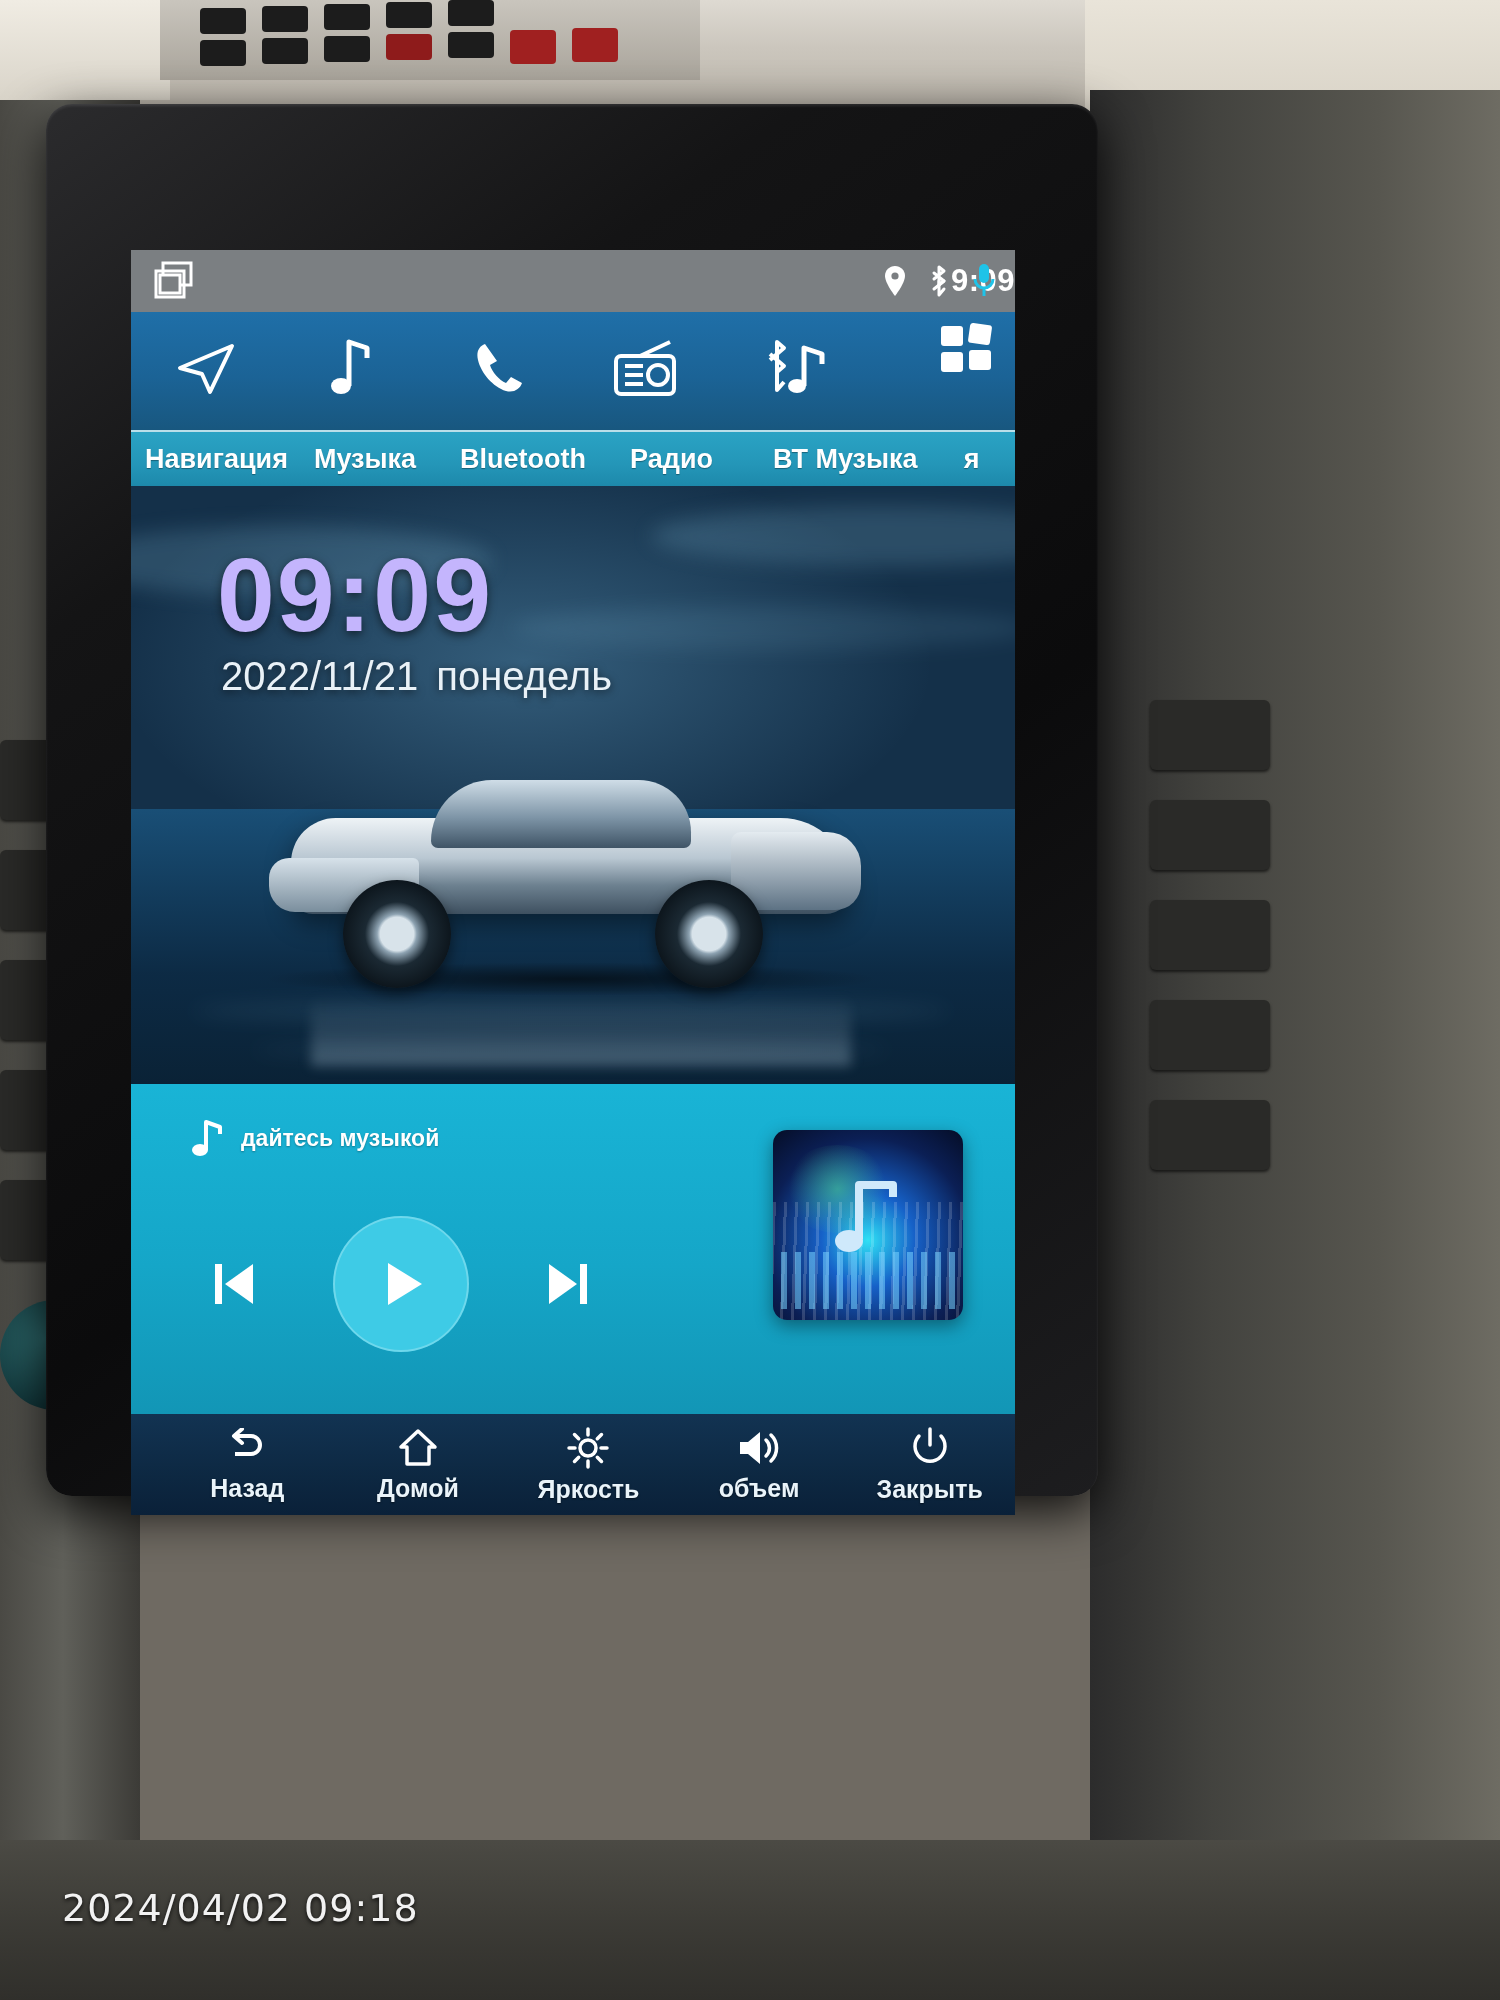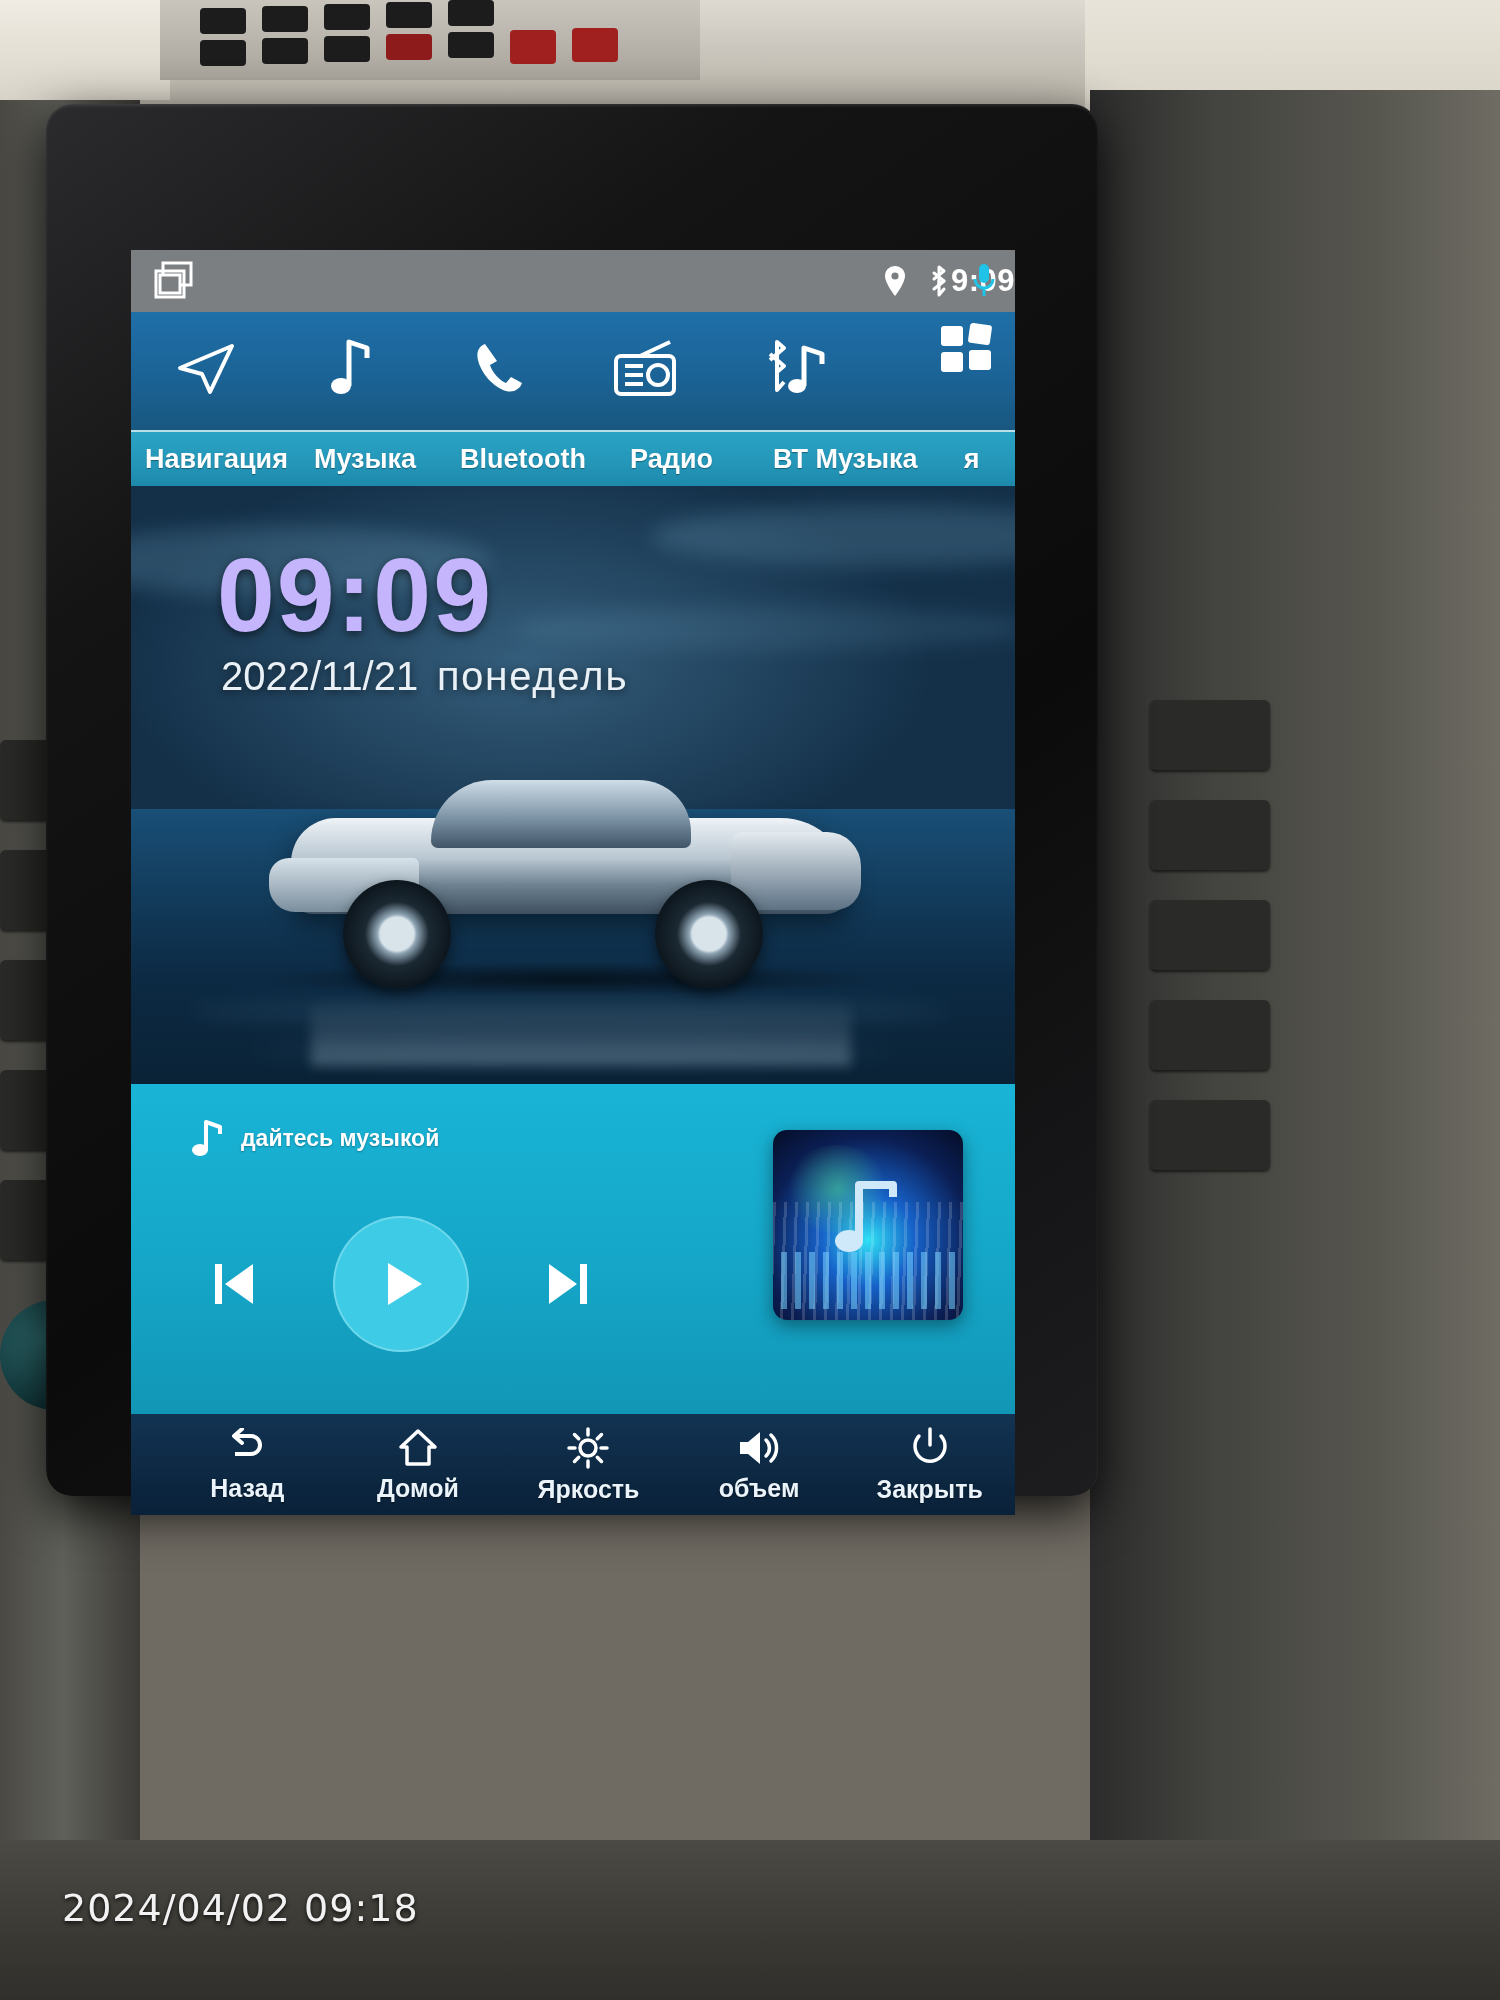--- a/index.html
+++ b/index.html
@@ -71,21 +71,21 @@
     background-color:#143049;}
   .wall-glow{position:absolute;left:-5%;top:-20%;width:110%;height:90%;
     background:radial-gradient(ellipse 60% 55% at 45% 55%, rgba(120,190,230,.32), rgba(20,60,95,0) 70%);}
   .wall-floor{position:absolute;left:0;bottom:0;width:100%;height:46%;
     background:linear-gradient(180deg, rgba(26,84,126,.85) 0%, rgba(12,42,68,.95) 60%, #0a2236 100%);}
   .wall-streak{position:absolute;border-radius:50%;filter:blur(10px);background:rgba(150,210,240,.18);}
   .clock-big{position:absolute;left:86px;top:50px;color:#c4b5fd;font-size:104px;
     font-weight:bold;letter-spacing:2px;text-shadow:0 3px 10px rgba(0,0,0,.55);}
   .date-big{position:absolute;left:90px;top:168px;color:#e9f1f7;font-size:40px;
     text-shadow:0 2px 8px rgba(0,0,0,.6);}
-  .date-big .dow{margin-left:18px;font-family:Liberation Mono, monospace;}
+  .date-big .dow{margin-left:18px;}
   
   .car{position:absolute;left:120px;bottom:88px;width:640px;height:230px;}
   .car-body{position:absolute;left:40px;top:52px;width:560px;height:96px;border-radius:70px 110px 40px 34px;
     background:linear-gradient(180deg,#eef3f6 0%,#b9c7d2 42%,#6d8190 70%,#3e5060 100%);
     box-shadow:0 10px 26px rgba(0,0,0,.45);}
   .car-cabin{position:absolute;left:180px;top:14px;width:260px;height:68px;border-radius:70px 60px 8px 8px;
     background:linear-gradient(180deg,#cfdde7 0%,#7e95a7 55%,#3f5466 100%);}
   .car-nose{position:absolute;left:18px;top:92px;width:150px;height:54px;border-radius:20px 6px 10px 26px;
     background:linear-gradient(180deg,#d7e2ea,#7a8e9d);}
   .car-tail{position:absolute;left:480px;top:66px;width:130px;height:78px;border-radius:10px 34px 26px 10px;

